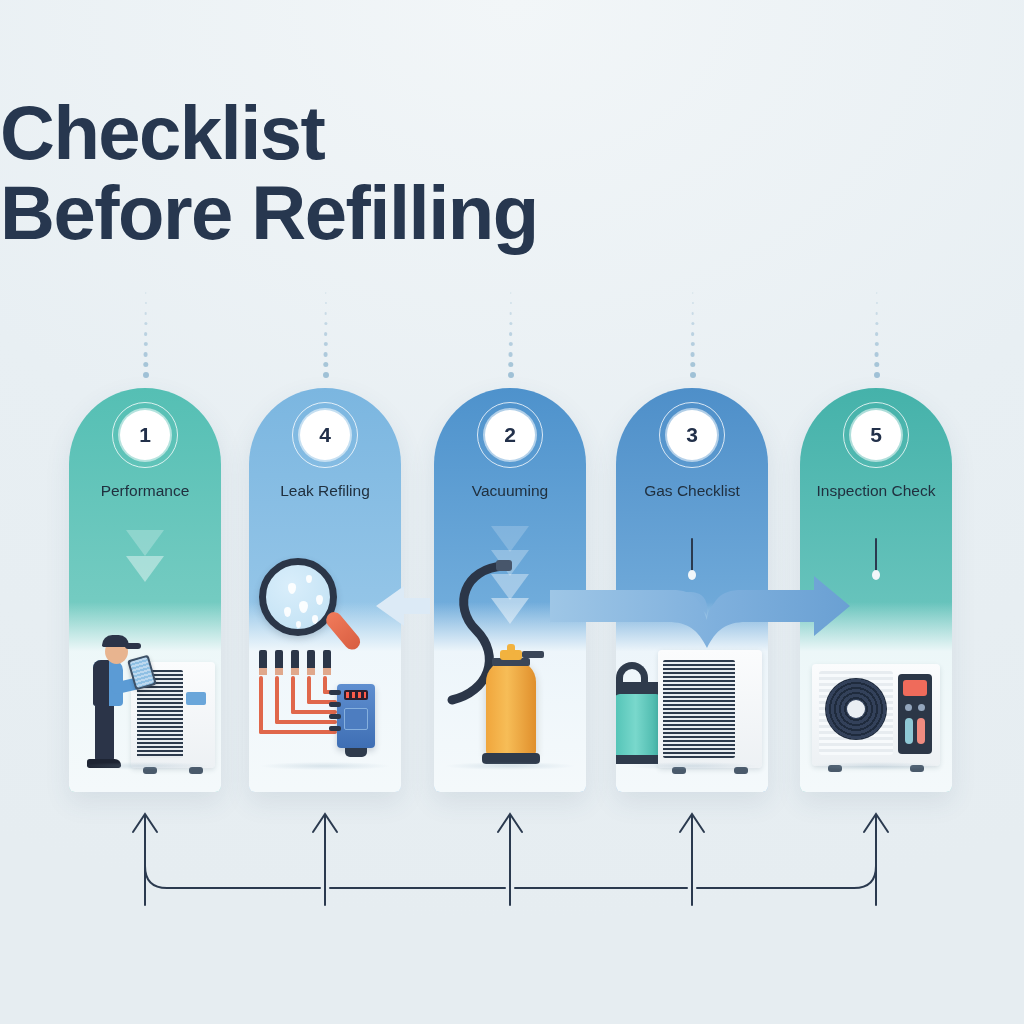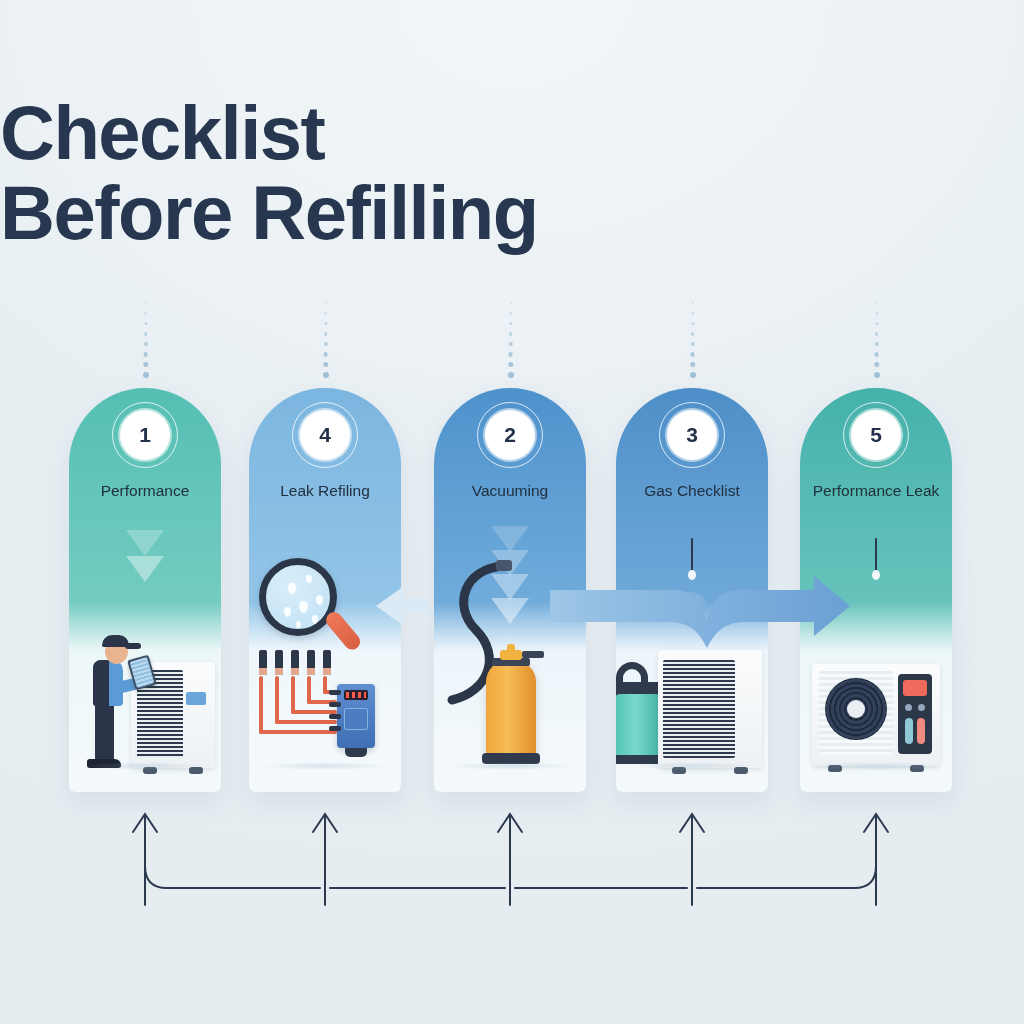--- a/index.html
+++ b/index.html
@@ -393,21 +393,21 @@
     <div class="ac-fins" style="left:5px;top:10px;width:72px;height:98px;"></div>
     <div class="foot" style="left:14px;"></div>
     <div class="foot" style="right:14px;"></div>
   </div>
   <div class="ground"></div>
         </div>
       </div>
       <div class="card" style="left: 800px; background: linear-gradient(rgb(69, 178, 170) 0%, rgb(132, 210, 203) 100%);">
         <div class="badge-ring"></div>
         <div class="badge">5</div>
-        <div class="card-label">Performance Leak</div>
+        <div class="card-label">Inspection Check</div>
         <div class="tick" style="top:150px;height:34px;"></div>
         <div class="art">
   <div class="ac-unit" style="left:12px;bottom:26px;width:128px;height:102px;">
     <div class="ac-body"></div>
     <div class="fan-face" style="left:7px;top:7px;width:74px;height:84px;"></div>
     <div class="fan-circle" style="left:13px;top:14px;width:62px;height:62px;"></div>
     <div class="fan-hub" style="left:35px;top:36px;width:18px;height:18px;"></div>
     <div class="panel" style="right:8px;top:10px;width:34px;height:80px;">
       <div class="panel-disp" style="left:5px;top:6px;width:24px;height:16px;"></div>
       <div class="panel-dot" style="left:7px;top:30px;"></div>

